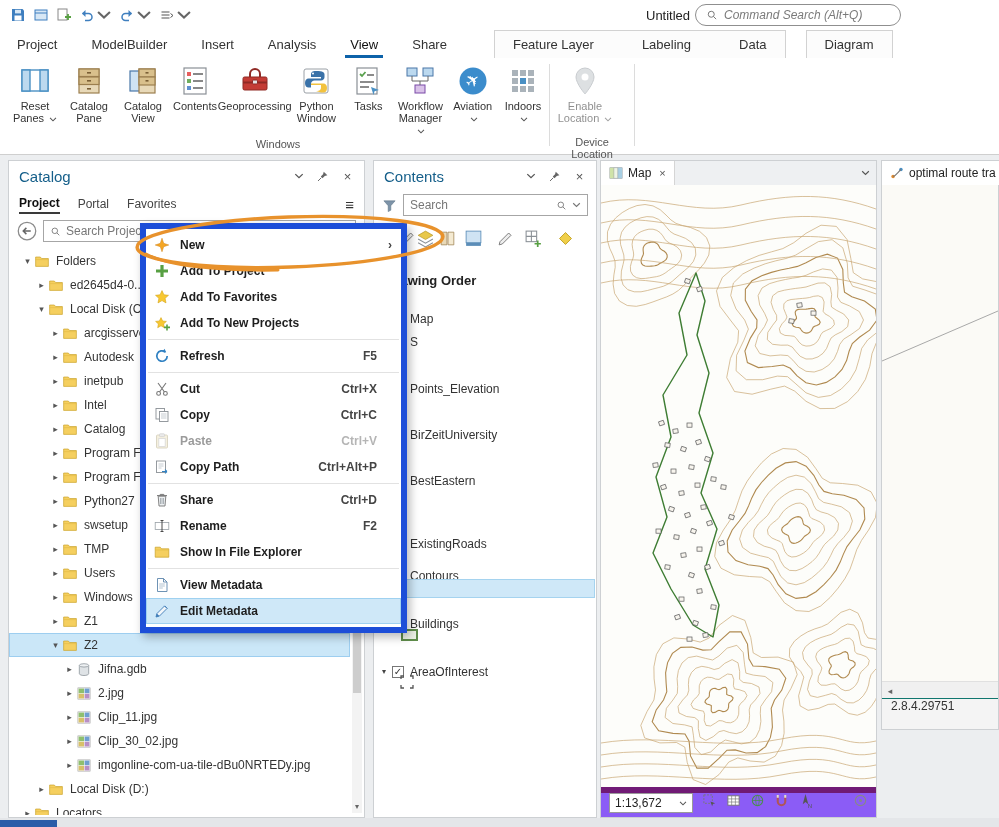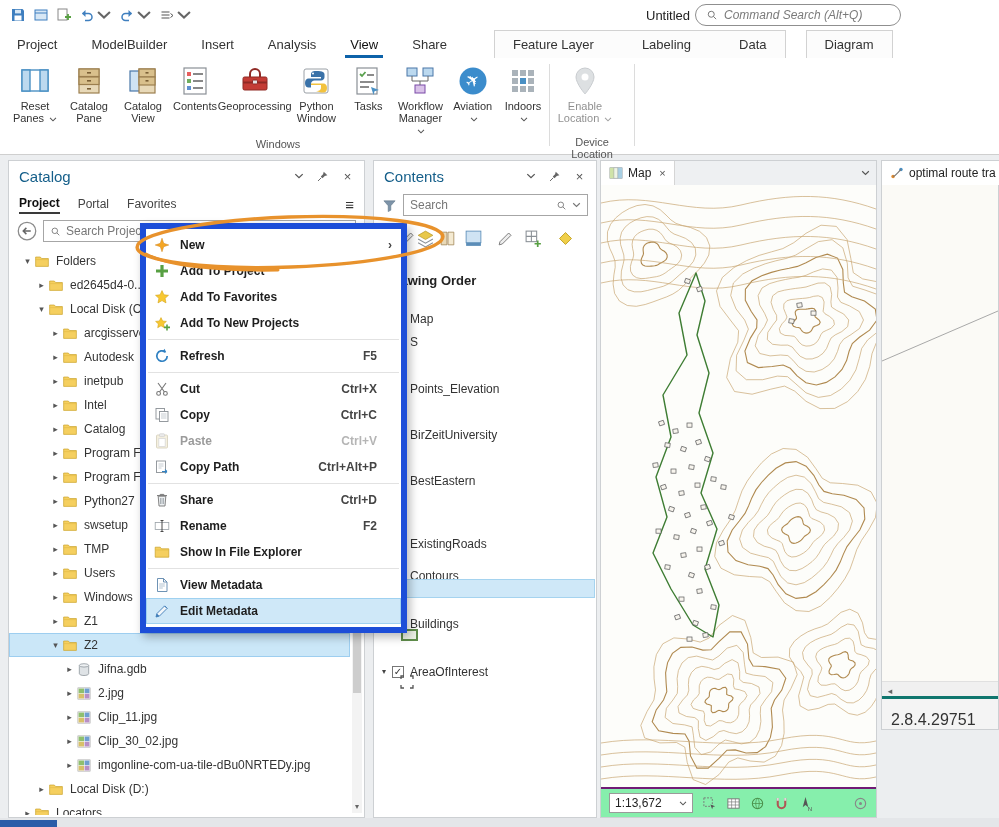--- a/index.html
+++ b/index.html
@@ -92,35 +92,35 @@
 
   
   #map-view{left:600px;top:160px;width:277px;height:658px;}
   .tabstrip{height:24px;background:#eef0f2;border-bottom:1px solid #d5d5d5;display:flex;align-items:stretch;}
   .vtab{background:#fff;display:flex;align-items:center;gap:5px;padding:0 8px;border-right:1px solid #d5d5d5;
         font-size:12px;color:#222;white-space:nowrap;}
   .vtab .ic{width:14px;height:14px;}
   .tabx{color:#555;font-size:11px;margin-left:3px;}
   .strip-chev{margin-left:auto;align-self:center;padding-right:6px;width:9px;height:6px;color:#555;display:inline-flex;}
   .mapcanvas{position:absolute;top:24px;left:0;right:0;bottom:30px;background:#fdfdfa;overflow:hidden;}
-  .mapbottom{position:absolute;left:0;right:0;bottom:0;height:30px;background:#86efac;border-top:2px solid #701a75;
-             display:flex;align-items:center;gap:9px;padding:0 8px;box-sizing:border-box;}
+  .mapbottom{position:absolute;left:0;right:0;bottom:0;height:30px;background:#8b5cf6;border-top:6px solid #701a75;
+             display:flex;gap:9px;padding:0 8px;box-sizing:border-box;}
   .scalebox{width:84px;height:20px;border:1px solid #9a9a9a;background:#fff;display:flex;align-items:center;
             justify-content:space-between;font-size:12px;color:#222;padding:0 5px;flex:none;box-sizing:border-box;}
   .scalebox .ddchev{color:#555;}
   .mbi{width:15px;height:15px;flex:none;}
 
   
   #secondary-view{left:881px;top:160px;width:118px;height:570px;}
   .svcanvas{position:absolute;top:24px;left:0;right:0;bottom:47px;background:#fbfaf6;overflow:hidden;}
   .hscroll{position:absolute;left:0;right:0;bottom:30px;height:17px;background:#f0f0f0;border-top:1px solid #e0e0e0;
            display:flex;align-items:center;}
   .hsarr{width:16px;text-align:center;font-size:9px;color:#666;}
-  .svbottom{position:absolute;left:0;right:0;bottom:0;height:30px;background:#f4f4f4;border-top:3px solid #0f766e;
-            display:flex;align-items:flex-end;padding:0 9px;font-size:16px;color:#333;}
+  .svbottom{position:absolute;left:0;right:0;bottom:0;height:30px;background:#f4f4f4;border-top:1px solid #0f766e;
+            display:flex;align-items:flex-start;padding:0 9px;font-size:12px;color:#333;}
 
   
   #context-menu{position:absolute;left:140px;top:223px;width:267px;background:#fff;border:6px solid #1d4ed8;
                 box-shadow:3px 4px 9px rgba(0,0,0,.28);z-index:40;padding:3px 0;box-sizing:border-box;font-weight:bold;}
   .mitem{height:26px;display:flex;align-items:center;padding:0 10px 0 7px;font-size:12px;color:#1e1e1e;position:relative;}
   .micon{width:18px;height:16px;margin-right:9px;flex:none;}
   .mlabel{flex:1;}
   .mshort{color:#444;padding-right:14px;}
   .msub{position:absolute;right:9px;top:6px;color:#444;font-size:12px;}
   .msep{height:1px;background:#e2e2e2;margin:3px 2px;}

